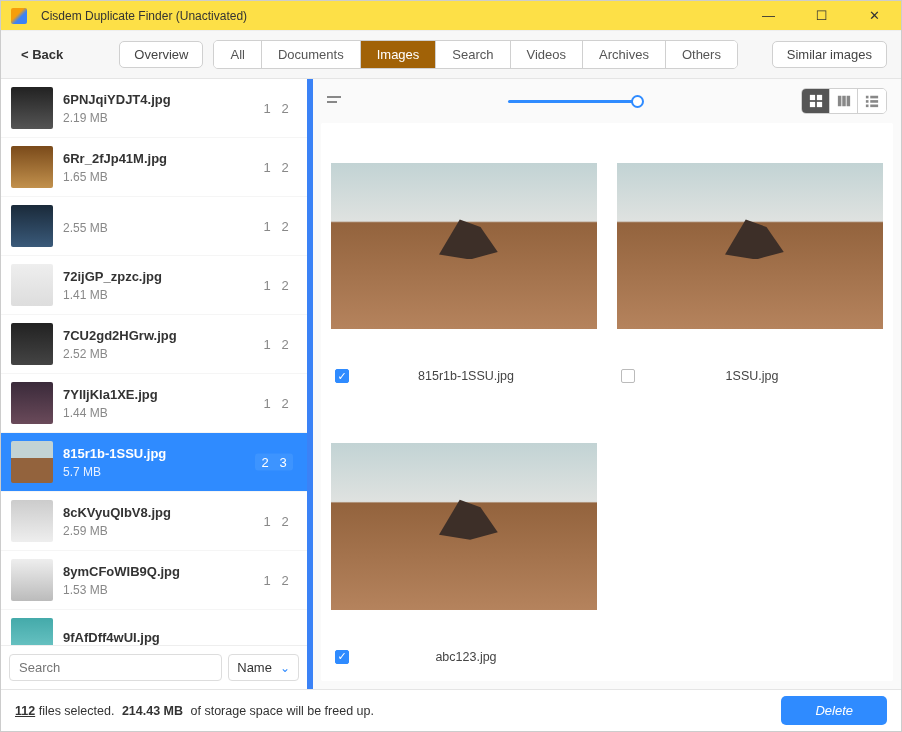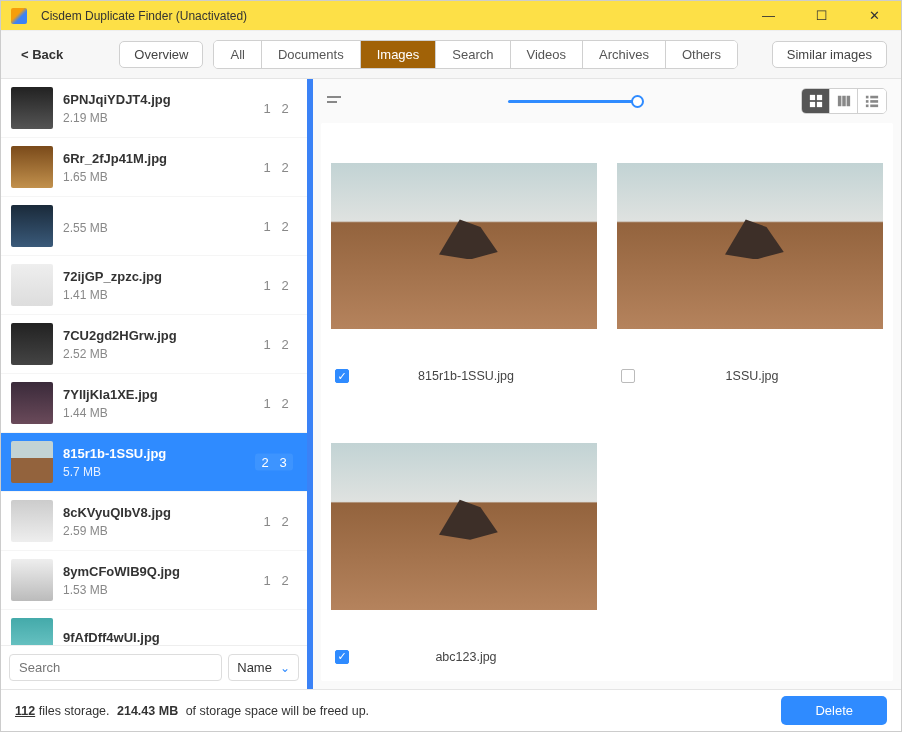--- a/index.html
+++ b/index.html
@@ -68,21 +68,21 @@
   .card .img::after{content:'';position:absolute;left:38%;top:28%;width:26%;height:30%;background:#3d2f28;clip-path:polygon(10% 90%, 40% 20%, 70% 35%, 95% 85%, 55% 100%);}
   .card .caprow { display: flex; align-items: center; gap: 18px; margin-top: 40px; padding: 0 4px;}
   .card .cb { width:14px; height:14px; border:1px solid #bbb; border-radius:2px; cursor:pointer; display:flex; align-items:center; justify-content:center; font-size:11px;}
   .card .cb.checked { background:#2f8bff; border-color:#2f8bff; color:#fff;}
   .card .cap { flex:1; text-align:center; font-size:12.5px; color:#444; margin-left:-28px;}
 
   
   .footer { height: 42px; background: #fff; border-top: 1px solid #e5e5e5; display: flex; align-items: center; padding: 0 14px; font-size: 12.5px; color: #333;}
   .footer .count{font-weight:700;text-decoration:underline;}
   .footer .freed{font-weight:700; margin: 12px 4px;}
-  .delbtn { margin-left: auto; background:#2f8bff; color:#fff; border:none; border-radius:5px; padding: 7px 34px; font-size: 13px; cursor: pointer;}
+  .delbtn { margin-left: auto; background:#2f8bff; color:#fff; border:none; border-radius:5px; padding: 7px 34px; font-size: 13px; cursor: pointer; font-style: italic;}
 
   
   ::-webkit-scrollbar { width: 10px; }
   ::-webkit-scrollbar-thumb { background: #c0c0c0; border-radius: 5px; }
   ::-webkit-scrollbar-track { background: #f0f0f0; }
   
   
   .t1{background:linear-gradient(#222,#555);}
   .t2{background:linear-gradient(#7a4a1a,#c2914d);}
   .t3{background:linear-gradient(#1a2a3a,#3a5a7a);}
@@ -303,17 +303,17 @@
           <div class="cb checked">✓</div>
           <div class="cap">abc123.jpg</div>
         </div>
       </div>
     </div>
   </div>
 </div>
 
 <div class="footer">
   <span class="count">112</span>
-  &nbsp;<span>files storage.</span>&nbsp;
+  &nbsp;<span>files selected.</span>&nbsp;
   <span class="freed">214.43 MB</span>
   &nbsp;<span>of storage space will be freed up.</span>
   <button class="delbtn">Delete</button>
 </div>
 
 </body></html>

